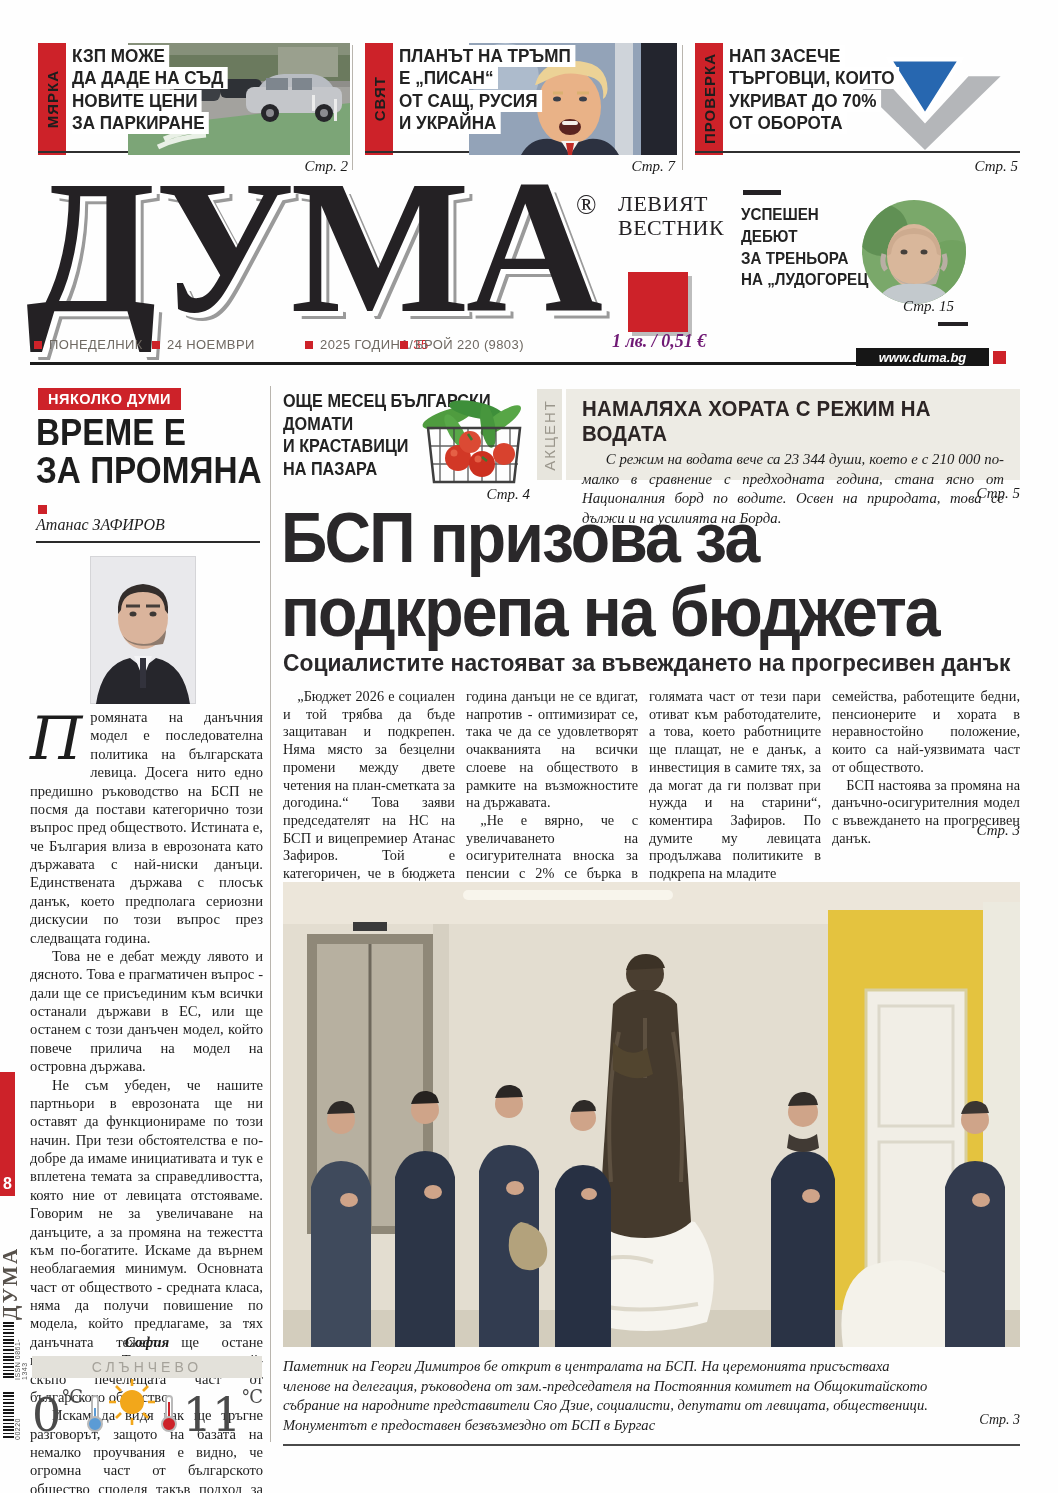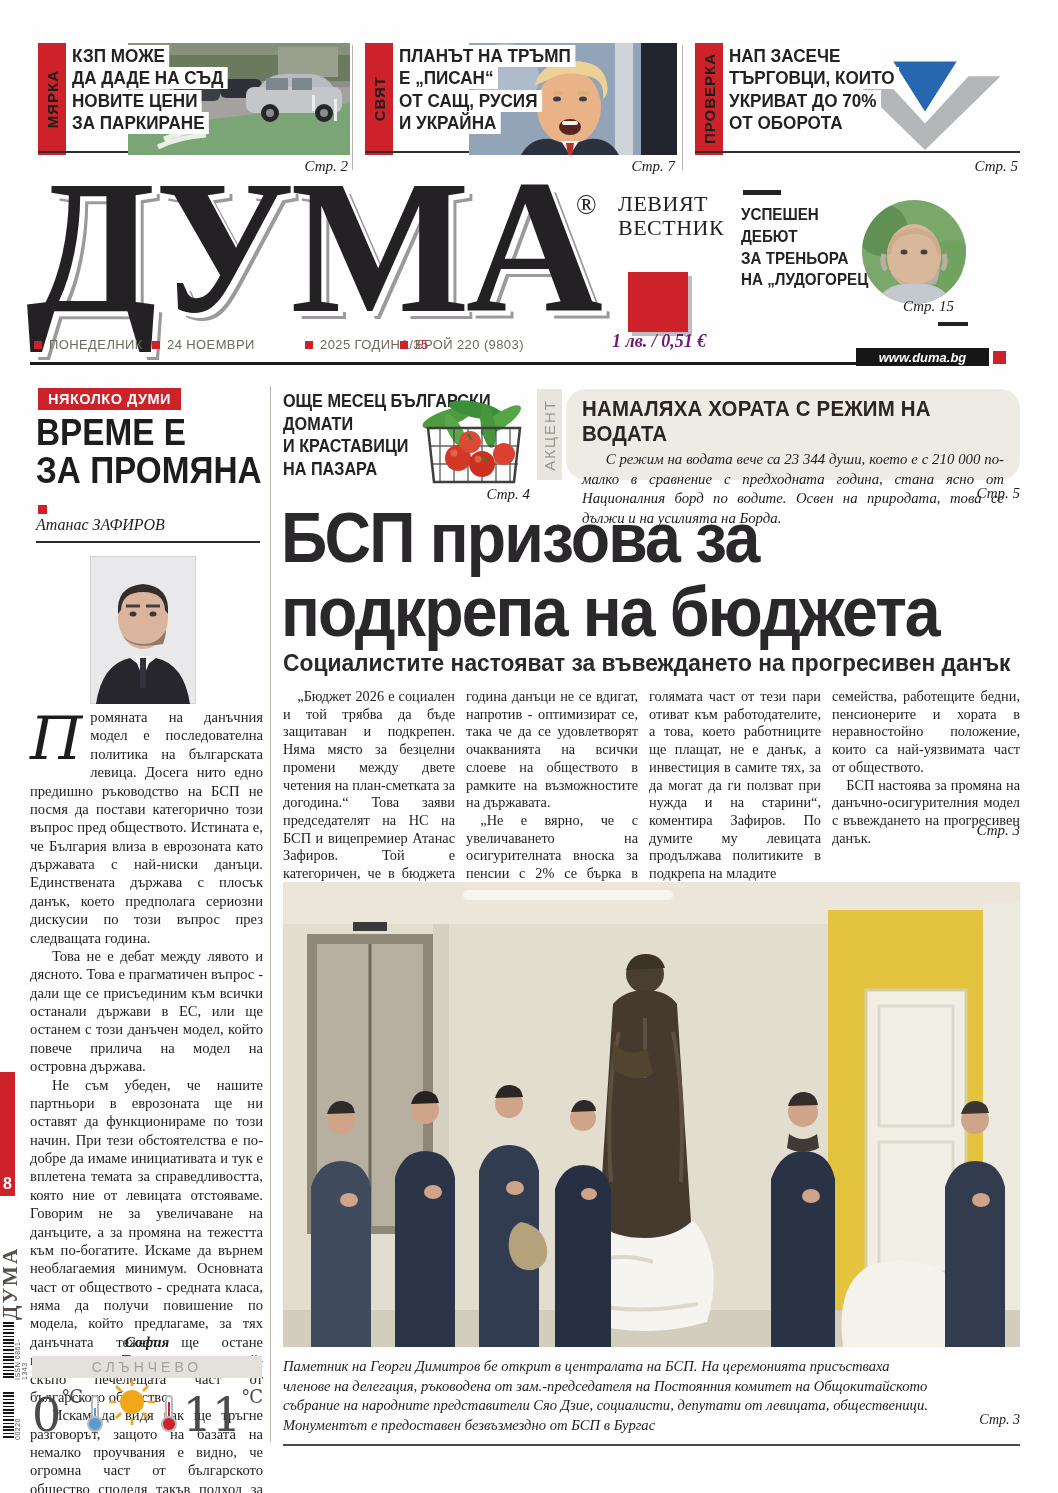--- a/index.html
+++ b/index.html
@@ -321,21 +321,21 @@
       <circle cx="36" cy="61" r="3.5" fill="#ea6a4e" opacity=".8"></circle>
         <circle cx="60" cy="67" r="3.5" fill="#ea6a4e" opacity=".8"></circle>
       <path d="M50 42 l4 6 M64 65 l5 4" stroke="#3d7a33" stroke-width="2.5"></path>
     </svg>
   </div>
   <div class="abs pref" style="left:455px;top:486px;width:75px;text-align:right;">Стр. 4</div>
 
   <div class="abs vlab" style="left:537px;top:389px;width:25px;height:91px;background:#e7e5dd;">
     <span style="color:#9a968c;font-weight:400;letter-spacing:2px;">АКЦЕНТ</span>
   </div>
-  <div class="abs akc-box" style="left:566px;top:389px;width:454px;height:91px;padding:8px 16px;box-sizing:border-box;border-radius:20px;">
+  <div class="abs akc-box" style="left:566px;top:389px;width:454px;height:91px;padding:8px 16px;box-sizing:border-box;">
     <div class="cond akc-head">НАМАЛЯХА ХОРАТА С РЕЖИМ НА ВОДАТА</div>
     <div class="akc-text" style="margin-top:3px;"><span class="ind"></span><span>С режим на водата вече са 23 344 души, което е с 210 000 по-малко в сравнение с предходната година, стана ясно от Националния борд по водите. Освен на природата, това се дължи и на усилията на Борда.</span></div>
   </div>
   <div class="abs pref" style="left:946px;top:485px;width:74px;text-align:right;">Стр. 5</div>
 
   <div class="abs cond lead-head preline" style="left:281px;top:502px;">БСП призова за
 подкрепа на бюджета</div>
   <div class="abs cond lead-sub" style="left:283px;top:650px;">Социалистите настояват за въвеждането на прогресивен данък</div>
 
   <div class="col" style="left:283px;"> „Бюджет 2026 е социален и той трябва да бъде защитаван и подкрепен. Няма място за безцелни промени между двете четения на план-сметката за догодина.“ Това заяви председателят на НС на БСП и вицепремиер Атанас Зафиров. Той е категоричен, че в бюджета за следващата</div>

